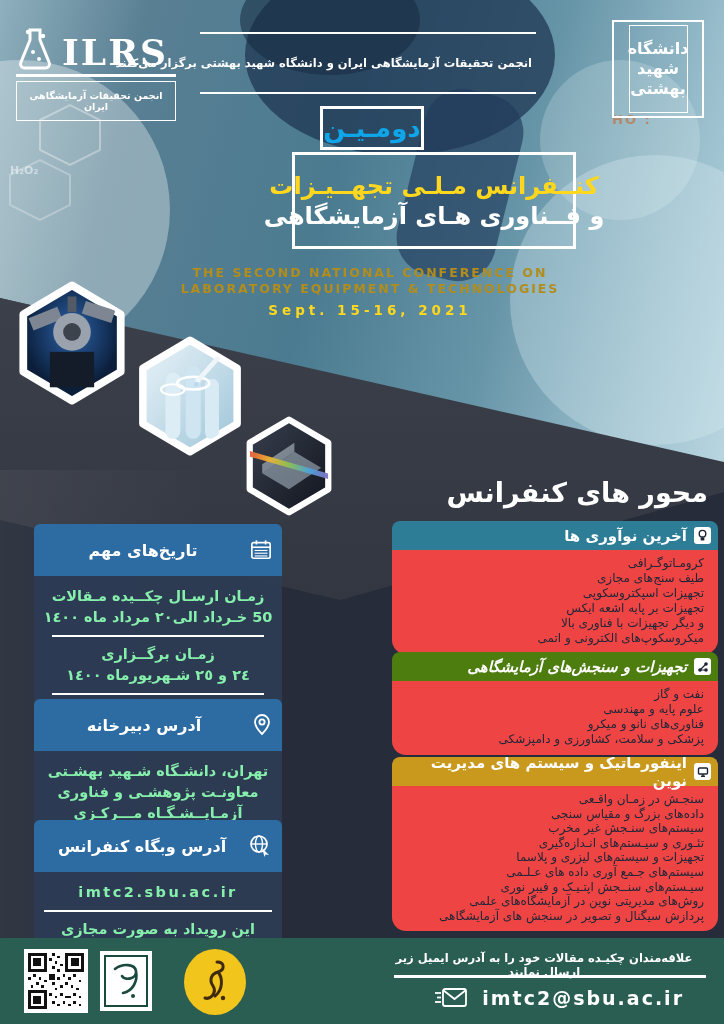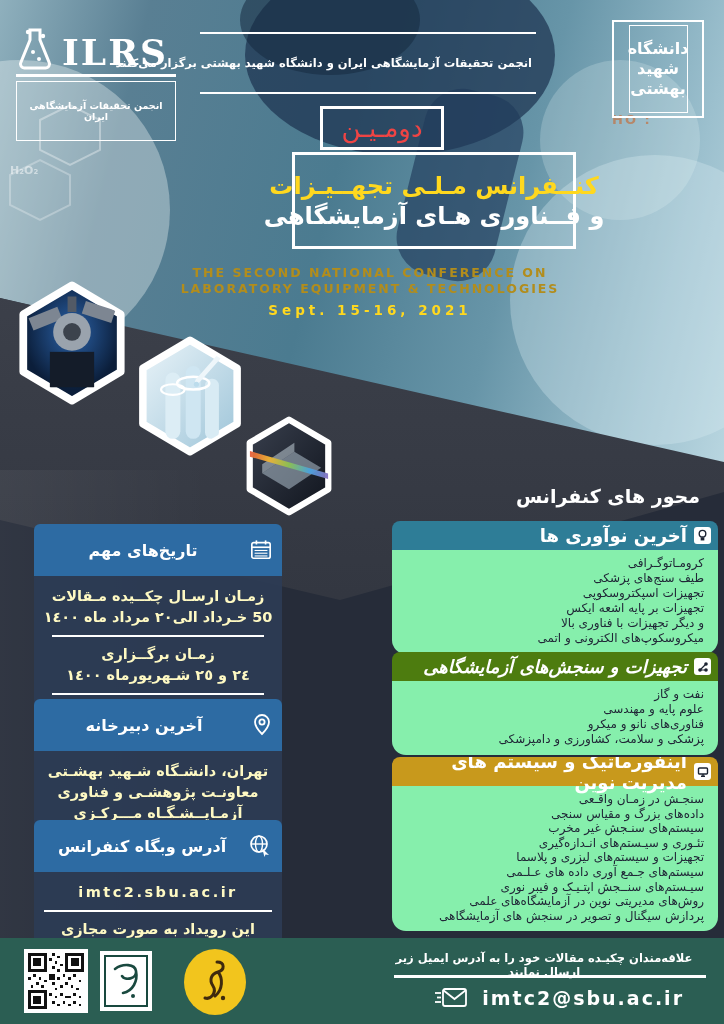--- a/index.html
+++ b/index.html
@@ -17,72 +17,72 @@
     clip-path:polygon(0 298px,724px 462px,724px 492px,340px 600px,0 520px);}
   .left-photo-hint{position:absolute;left:0;top:470px;width:300px;height:470px;
     background:linear-gradient(90deg,rgba(255,255,255,.05),rgba(255,255,255,0) 70%);}
 
   
   .ilrs{position:absolute;left:16px;top:26px;color:#fff;}
   .ilrs-row{display:flex;align-items:flex-end;gap:8px;}
   .ilrs-acronym{font-family:"DejaVu Serif",serif;font-weight:bold;font-size:36px;letter-spacing:2px;line-height:36px;}
   .ilrs-rule{height:3px;background:#fff;margin-top:4px;width:160px;}
   .ilrs-sub{margin-top:4px;border:1.5px solid #fff;font-size:9.5px;font-weight:bold;
-    padding:18px 10px;text-align:center;width:160px;direction:rtl;}
+    padding:8px 10px;text-align:center;width:160px;direction:rtl;}
   .organizer{position:absolute;left:200px;top:32px;width:336px;color:#fff;direction:rtl;
     border-top:2.5px solid #fff;border-bottom:2.5px solid #fff;padding:22px 4px;text-align:center;
     font-size:11.5px;font-weight:bold;white-space:nowrap;}
   .sbu{position:absolute;left:612px;top:20px;width:92px;height:98px;border:2px solid #fff;
     display:flex;align-items:center;justify-content:center;}
   .sbu-inner{width:59px;height:88px;border:1px solid #fff;display:flex;flex-direction:column;
     align-items:center;justify-content:center;color:#fff;font-weight:bold;font-size:16px;line-height:20px;
     text-align:center;direction:rtl;}
 
   
-  .ordinal-box{position:absolute;left:320px;top:106px;width:124px;height:44px;border:3px solid #fff;
-    display:flex;align-items:center;justify-content:center;color:#ef4444;font-size:26px;font-weight:normal;direction:rtl;}
+  .ordinal-box{position:absolute;left:320px;top:106px;width:104px;height:44px;border:3px solid #fff;
+    display:flex;align-items:center;justify-content:center;color:#0ea5e9;font-size:26px;font-weight:bold;direction:rtl;}
   .main-box{position:absolute;left:292px;top:152px;width:284px;height:97px;border:3px solid #fff;
     display:flex;flex-direction:column;align-items:center;justify-content:center;direction:rtl;gap:2px;}
   .main-line1{color:#ffd81e;font-size:24px;font-weight:bold;white-space:nowrap;}
   .main-line2{color:#ffffff;font-size:24px;font-weight:bold;white-space:nowrap;}
   .en-block{position:absolute;left:160px;top:265px;width:420px;text-align:center;}
   .en-line{color:#b28d1c;font-size:12.5px;font-weight:bold;letter-spacing:2px;line-height:16px;white-space:nowrap;}
   .en-date{margin-top:5px;color:#ffd81e;font-size:13.5px;font-weight:bold;letter-spacing:4px;}
 
   
   .hex{position:absolute;}
   .hex1{left:6px;top:281px;width:132px;height:124px;}
   .hex2{left:132px;top:336px;width:116px;height:120px;}
   .hex3{left:240px;top:416px;width:98px;height:100px;}
 
   
-  .topics-heading{position:absolute;right:16px;top:477px;color:#fff;font-size:19px;font-weight:bold;
-    direction:rtl;margin:8px;}
+  .topics-heading{position:absolute;right:16px;top:477px;color:#fff;font-size:27px;font-weight:bold;
+    direction:rtl;margin:0;}
 
   
   .panel{position:absolute;left:34px;width:248px;direction:rtl;}
   .p1{top:524px;} .p2{top:699px;} .p3{top:820px;}
   .panel-head{height:52px;background:#2d6ba3;border-radius:6px 6px 0 0;display:flex;align-items:center;
     padding:0 10px;color:#fff;font-weight:bold;font-size:16px;gap:8px;}
   .panel-head .ph-title{flex:1;text-align:center;}
-  .panel-body{background:rgba(44,60,85,.92);border-radius:0 0 5px 5px;padding:10px 6px 8px;color:#fef9c3;
+  .panel-body{background:rgba(44,60,85,.92);border-radius:0 0 5px 5px;padding:10px 6px 8px;color:#86efac;
     text-align:center;}
   .panel-body p{margin:0;font-size:14.5px;font-weight:bold;line-height:21px;}
   .divider{height:2px;background:#fff;width:90%;margin:7px auto;}
   .url-text{font-size:17px;font-weight:bold;letter-spacing:2.5px;direction:ltr;margin:2px 0;}
   .note-text{font-size:11.5px;font-weight:bold;margin-top:4px;}
 
   
   .card{position:absolute;left:392px;width:326px;direction:rtl;border-radius:8px 8px 14px 14px;overflow:hidden;}
   .c1{top:521px;} .c2{top:652px;} .c3{top:757px;}
   .card-head{height:29px;display:flex;align-items:center;gap:7px;padding:0 7px;color:#fff;
-    font-weight:bold;font-size:18px;}
+    font-weight:bold;font-size:15px;}
   .h-teal{background:#2e7d97;} .h-green{background:#4d7c0f;font-style:italic;} .h-gold{background:#c8991c;}
   .head-iconbox{width:17px;height:17px;background:#fff;border-radius:3px;display:flex;align-items:center;justify-content:center;flex:0 0 auto;}
-  .card-body{margin:0;padding:6px 14px 8px 12px;list-style:none;background:#86efac;}
+  .card-body{margin:0;padding:6px 14px 8px 12px;list-style:none;background:#ef4444;}
   .card-body li{color:#202737;font-size:12px;line-height:15px;text-align:right;}
   .c3 .card-body li{line-height:14.6px;}
 
   
   .footer{position:absolute;left:0;top:938px;width:724px;height:86px;background:#2b5e53;}
   .qr{position:absolute;left:24px;top:11px;width:64px;height:64px;background:#fff;padding:4px;}
   .sq-logo{position:absolute;left:100px;top:13px;width:52px;height:60px;background:#fff;
     display:flex;align-items:center;justify-content:center;}
   .sq-logo-inner{width:44px;height:52px;border:2px solid #19493f;display:flex;align-items:center;justify-content:center;}
   .oval-logo{position:absolute;left:184px;top:11px;width:62px;height:66px;background:#f2c51d;border-radius:50%;
@@ -248,21 +248,21 @@
       <div class="divider"></div>
     </div>
   </section>
 
   <section class="panel p2">
     <div class="panel-head">
       <svg width="20" height="24" viewBox="0 0 20 24">
         <path d="M10 2 a7 7 0 0 1 7 7 c0 5 -7 12 -7 12 s-7 -7 -7 -12 a7 7 0 0 1 7 -7 z" fill="none" stroke="#fff" stroke-width="1.8"></path>
         <circle cx="10" cy="9" r="2.6" fill="none" stroke="#fff" stroke-width="1.8"></circle>
       </svg>
-      <span class="ph-title">آخرین دبیرخانه</span>
+      <span class="ph-title">آدرس دبیرخانه</span>
     </div>
     <div class="panel-body">
       <p>تهران، دانشـگاه شـهید بهشـتی</p>
       <p>معاونـت پژوهشـی و فناوری</p>
       <p>آزمـایــشـگـاه مـــرکـزی</p>
     </div>
   </section>
 
   <section class="panel p3">
     <div class="panel-head">
@@ -286,21 +286,21 @@
       <span class="head-iconbox">
         <svg width="11" height="13" viewBox="0 0 12 14">
             <circle cx="6" cy="5" r="3.6" fill="none" stroke="#1d2433" stroke-width="1.5"></circle>
             <rect x="4" y="9" width="4" height="3.4" fill="#1d2433"></rect>
           </svg>
       </span>
       <span>آخرین نوآوری ها</span>
     </div>
     <ul class="card-body">
       <li>کرومـاتوگـرافی</li>
-      <li>طیف سنج‌های پزشکی</li>
+      <li>طیف سنج‌های مجازی</li>
       <li>تجهیزات اسپکتروسکوپی</li>
       <li>تجهیزات بر پایه اشعه ایکس</li>
       <li>و دیگر تجهیزات با فناوری بالا</li>
       <li>میکروسکوپ‌های الکترونی و اتمی</li>
     </ul>
   </section>
 
   <section class="card c2">
     <div class="card-head h-green">
       <span class="head-iconbox">

